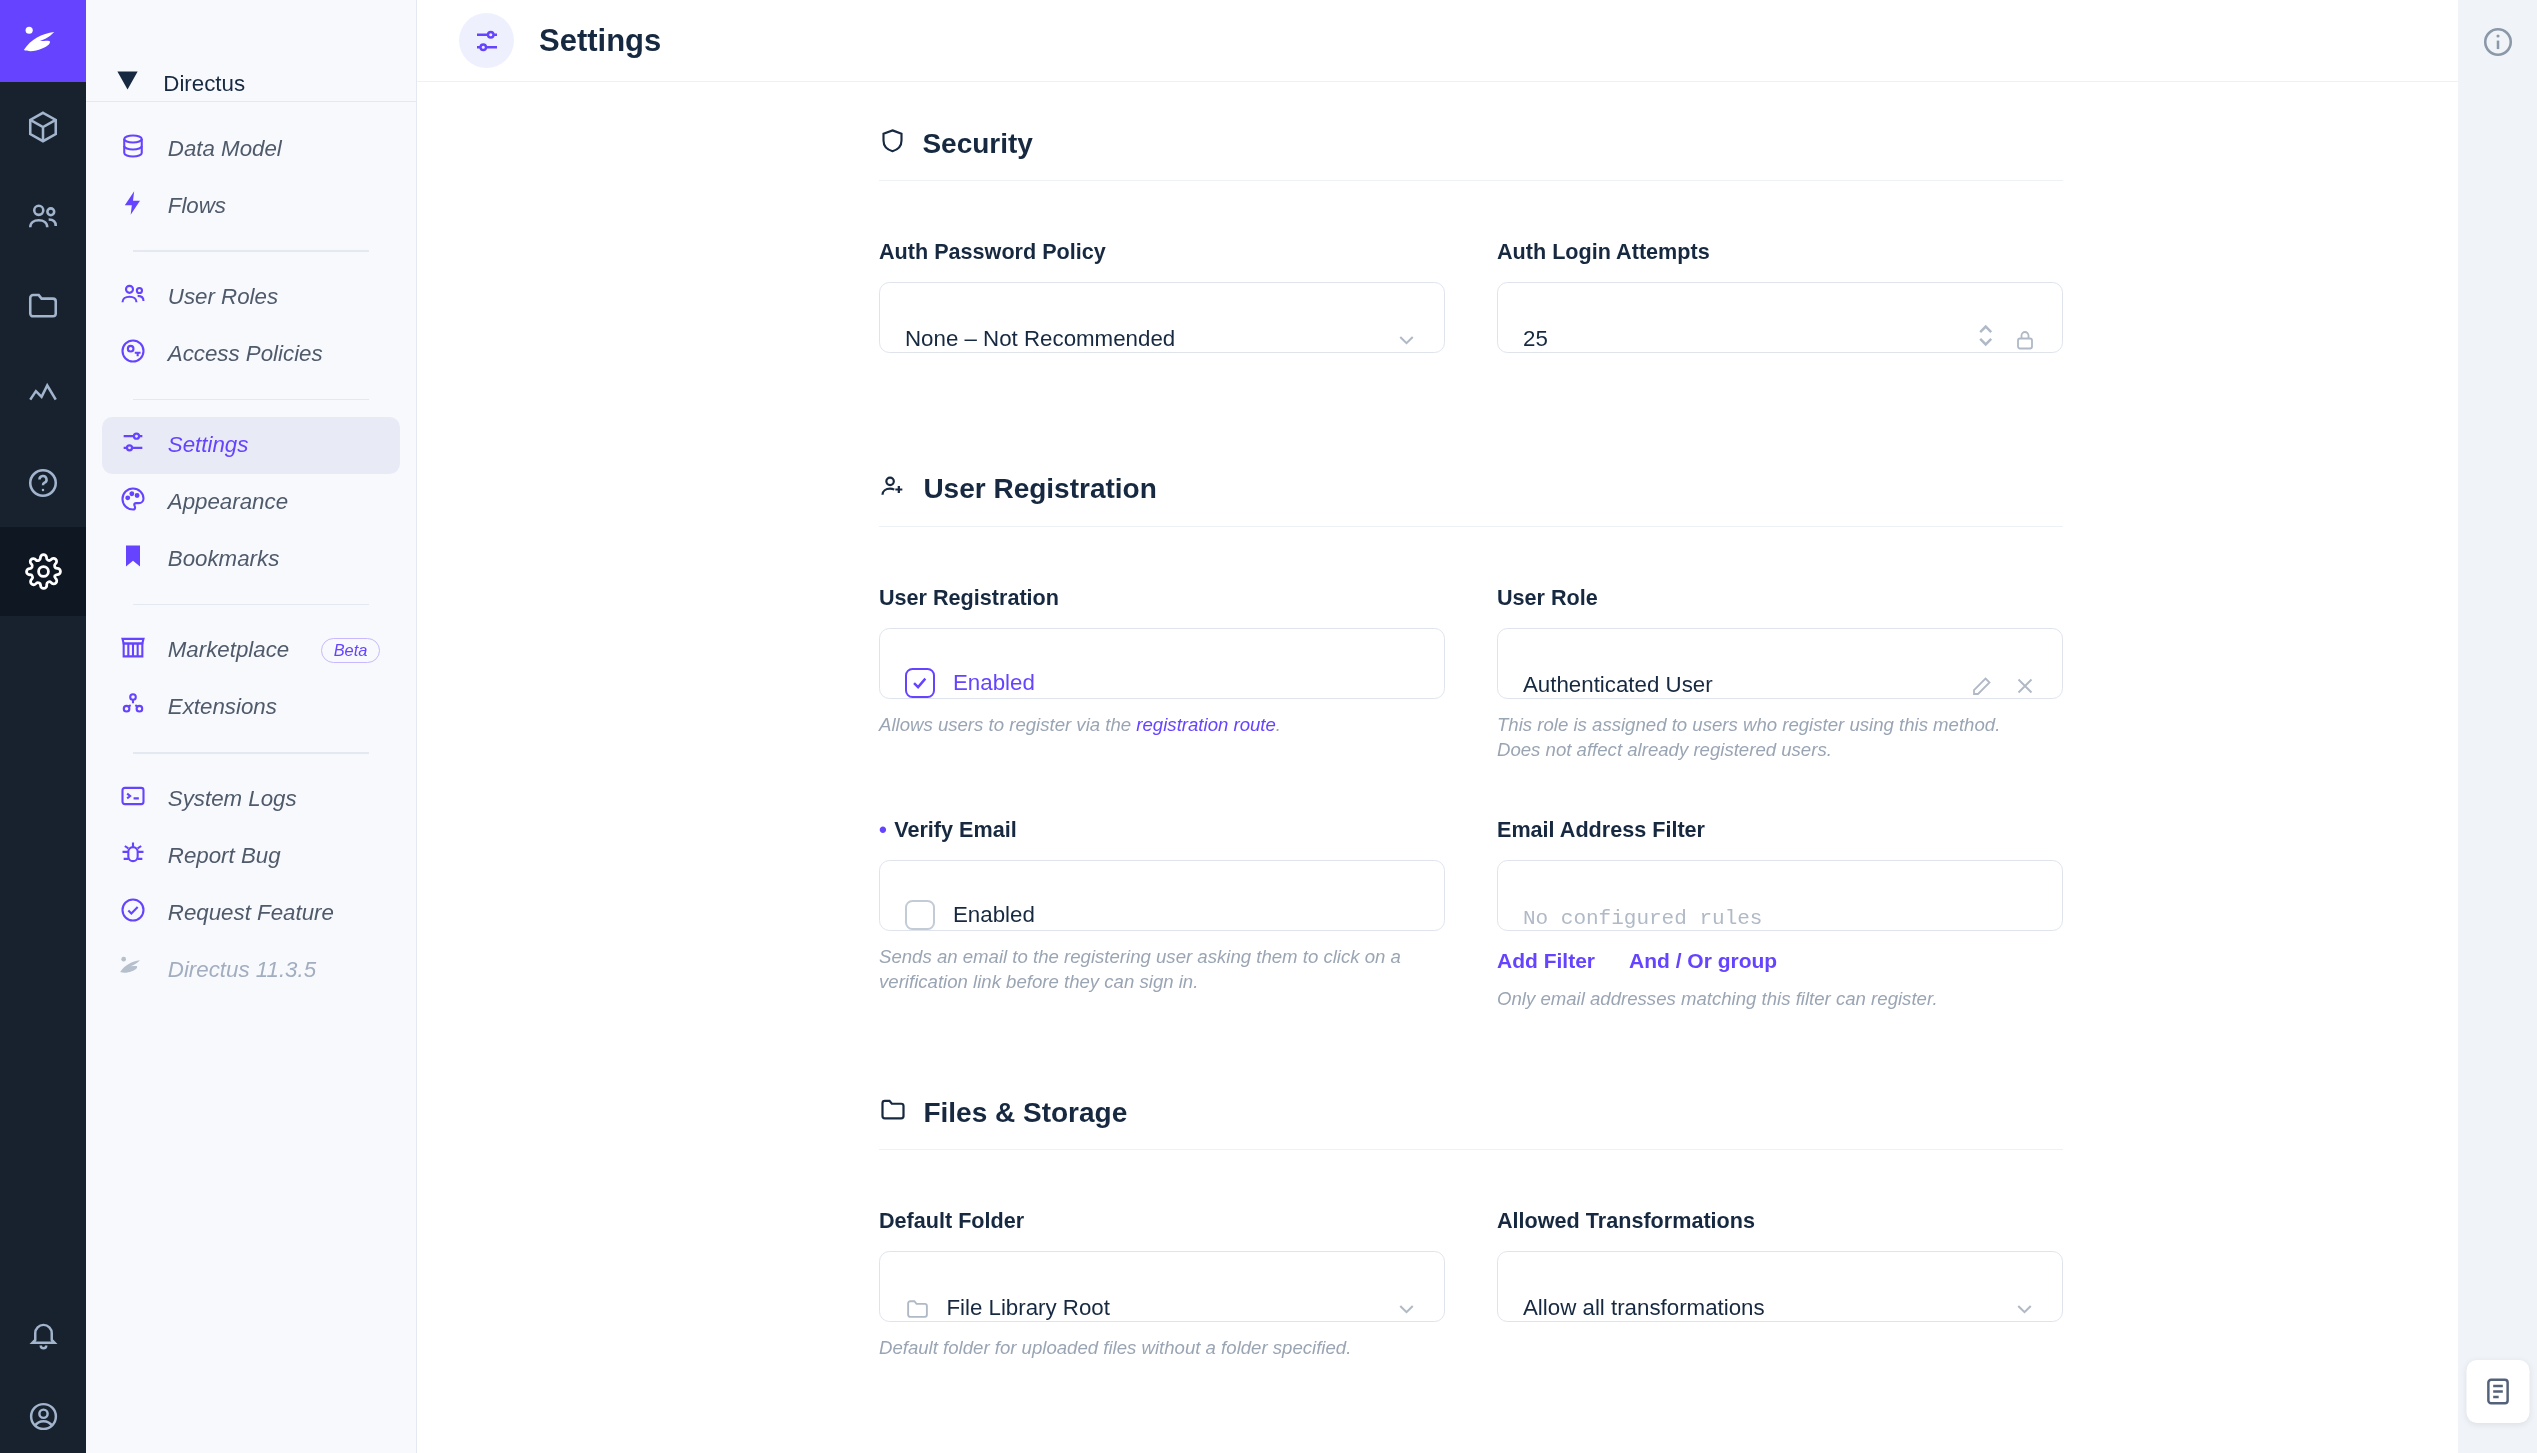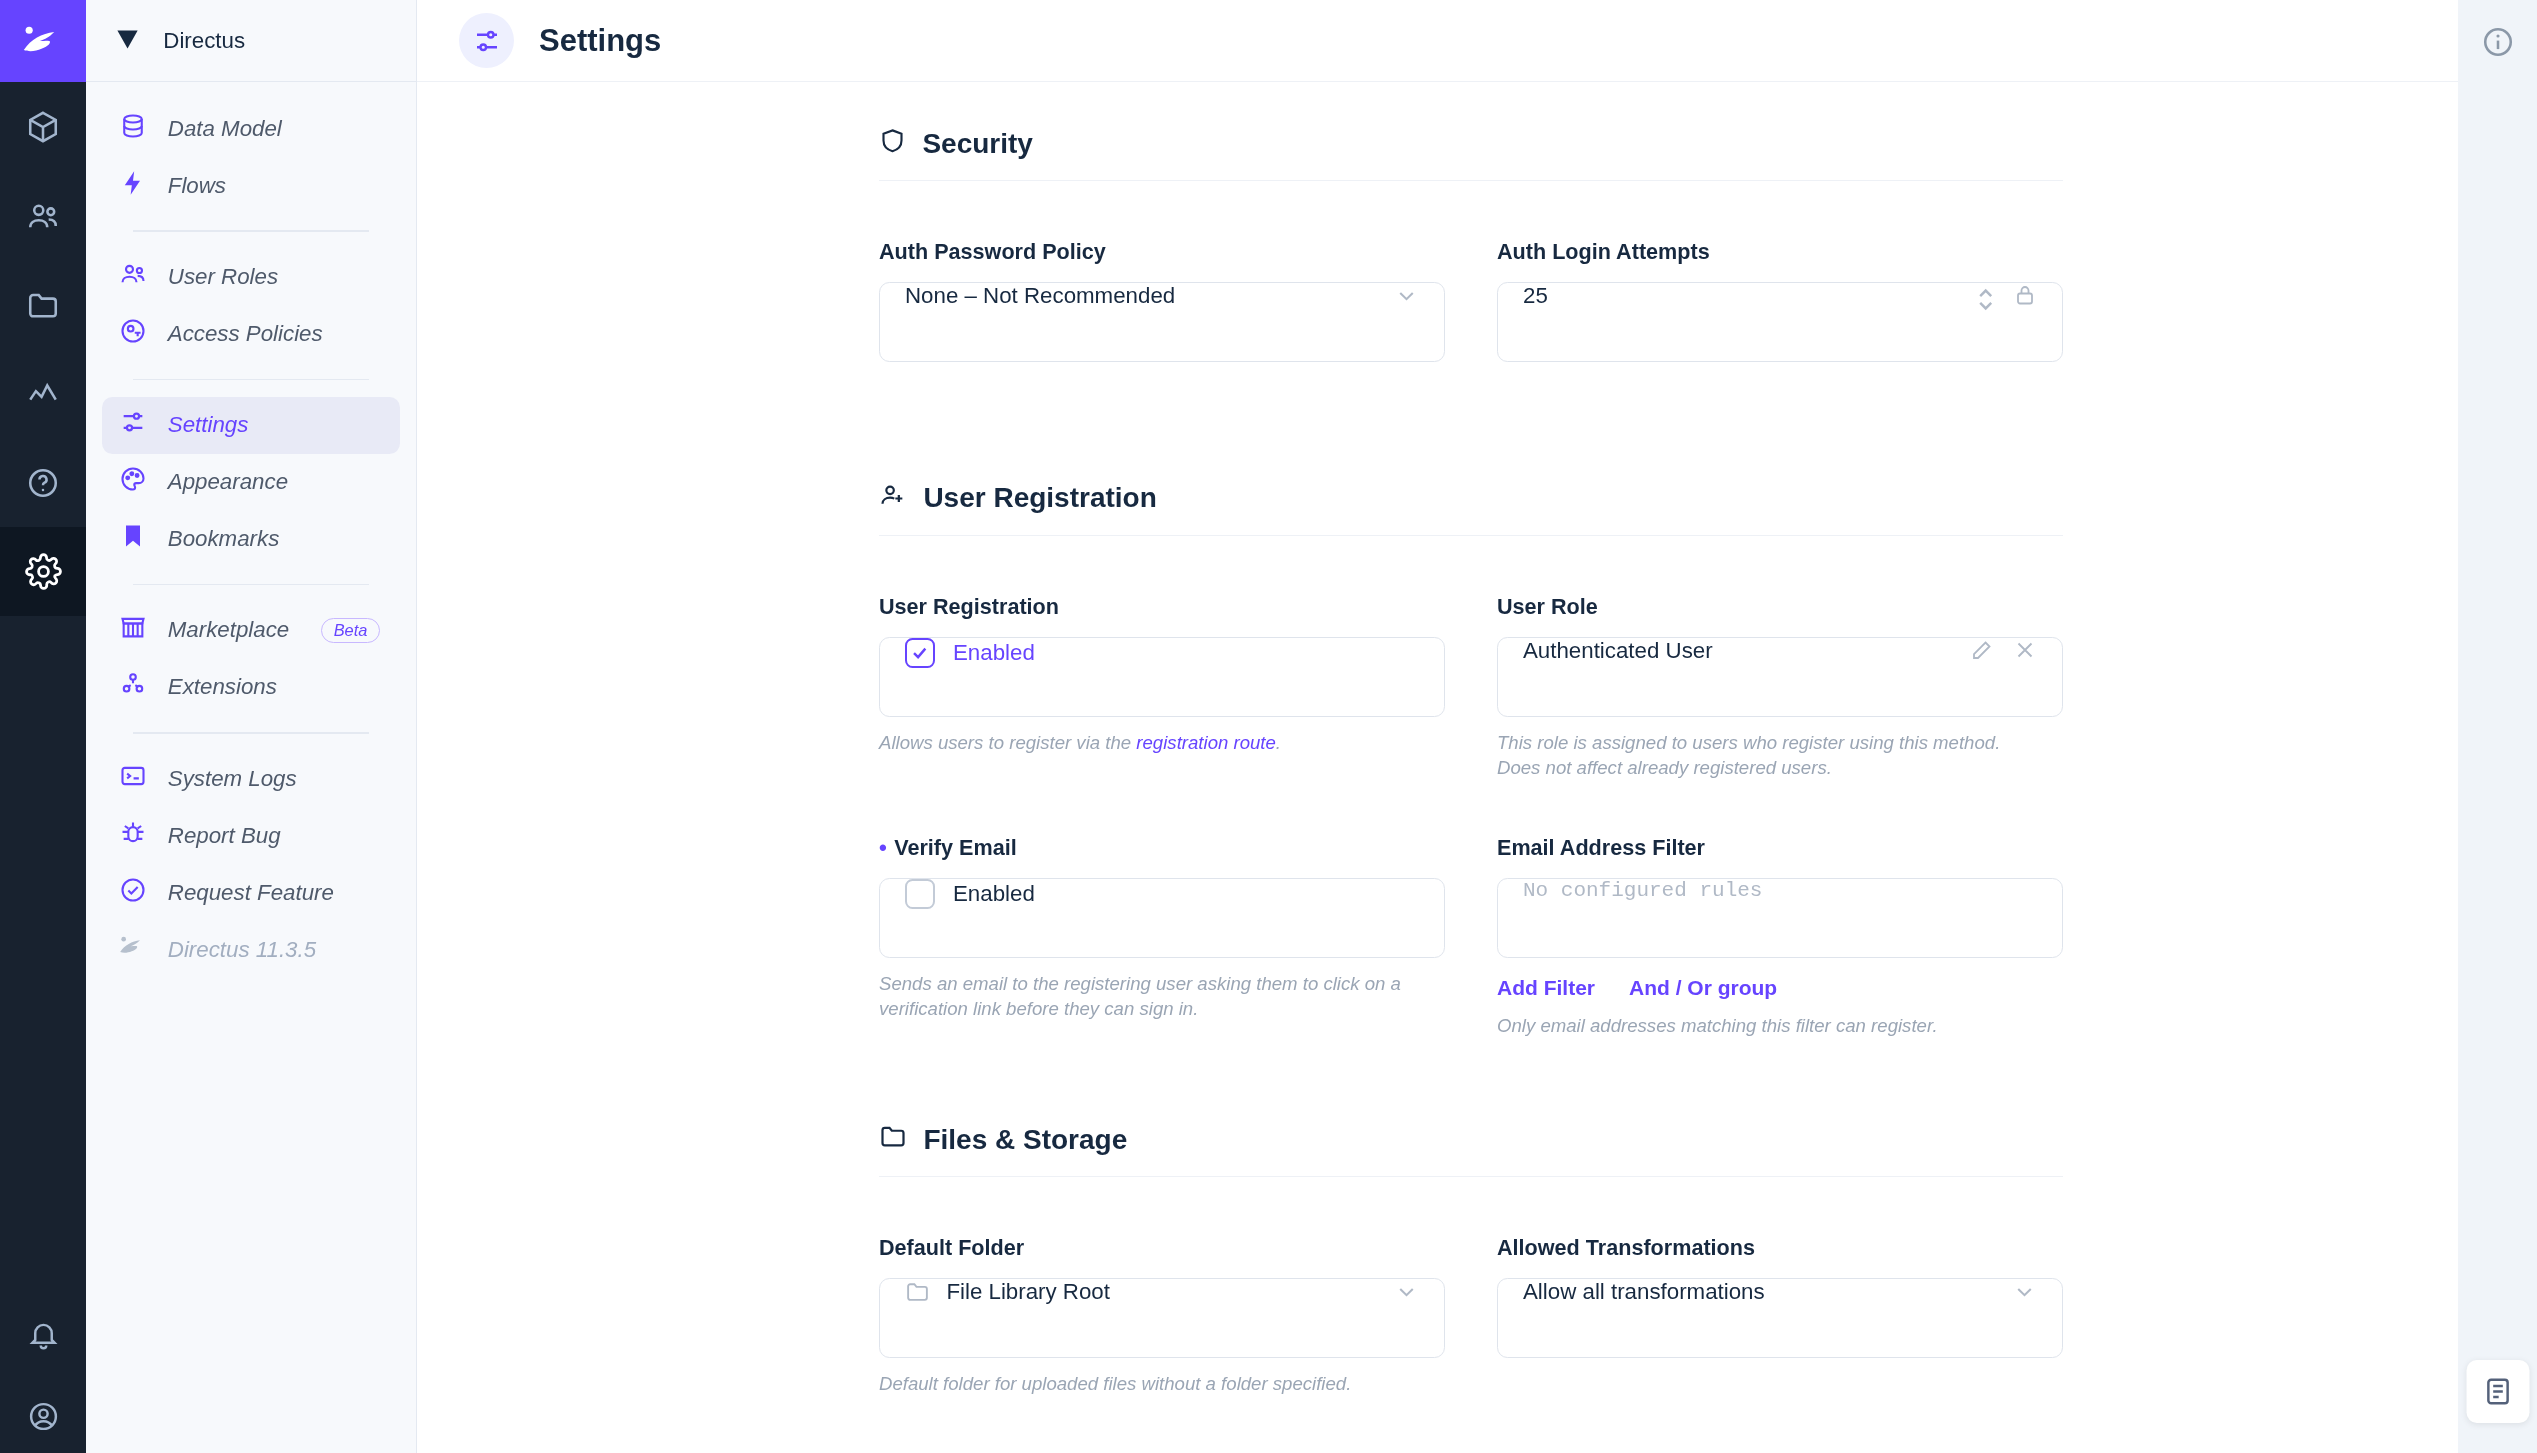--- a/index.html
+++ b/index.html
@@ -33,22 +33,22 @@
   .mod-icon svg { position: relative; z-index: 2; }
   .mod-spacer { flex: 1; }
 
   
   .navbar {
     width: 331px; flex: 0 0 331px; background: #f7f9fc;
     border-right: 1.5px solid #e4e9f1;
     display: flex; flex-direction: column;
   }
   .nav-header {
-    height: 82px; display: flex; align-items: center; gap: 22.3px;
-    padding: 12px 28px; border-bottom: 1.5px solid #e4e9f1;
+    height: 102px; display: flex; align-items: flex-end; gap: 22.3px;
+    padding: 4px 28px; border-bottom: 1.5px solid #e4e9f1;
   }
   .nav-header .project-name { font-size: 22.3px; color: #172940; font-weight: 400; }
   .nav-list { padding: 18px 16.4px 0 16.4px; font-style: italic; }
   .nav-item {
     display: flex; align-items: center; gap: 21px;
     height: 57px; padding: 0 16.4px; border-radius: 10.4px;
     color: #4f5a6b; font-size: 22.3px;
   }
   .nav-item.active { background: #e8eaf6; color: #6644ff; }
   .nav-item .label { white-space: nowrap; }
@@ -87,22 +87,22 @@
     display: grid; grid-template-columns: 566px 566px; gap: 16px 52px;
     width: 1184px; margin-top: 58px;
   }
   .field { margin-bottom: 39px; }
   .field-label {
     font-size: 21.6px; color: #172940; font-weight: bold; margin-bottom: 16.4px;
     display: flex; align-items: center; gap: 7.4px;
   }
   .req-dot { color: #6644ff; font-size: 22.3px; line-height: 0; }
   .input {
-    height: 80px; border: 1.5px solid #dfe4ec; border-radius: 10.4px;
-    display: flex; align-items: flex-start; padding: 0 25px;
+    height: 71px; border: 1.5px solid #dfe4ec; border-radius: 10.4px;
+    display: flex; align-items: flex-end; padding: 0 25px;
     font-size: 22.3px; color: #172940; background: #fff;
   }
   .input .spacer { flex: 1; }
   .input.mono { font-family: "Liberation Mono", monospace; font-size: 21px; color: #b0b9c6; }
   .help {
     font-size: 18.6px; color: #9aa5b4; font-style: italic; margin-top: 13.4px;
     line-height: 1.35; max-width: 544px;
   }
   .help a { color: #6644ff; font-style: italic; text-decoration: none; }
   .checkbox-row { display: flex; align-items: center; gap: 18px; }

